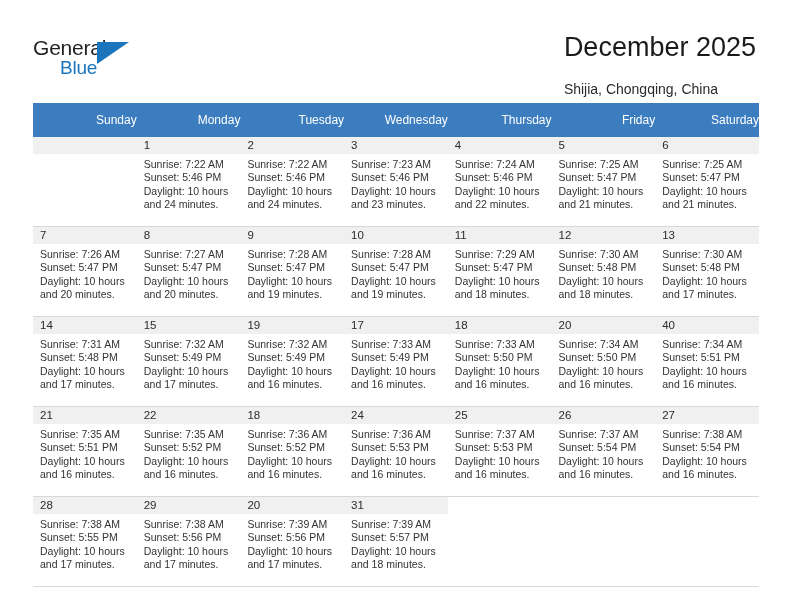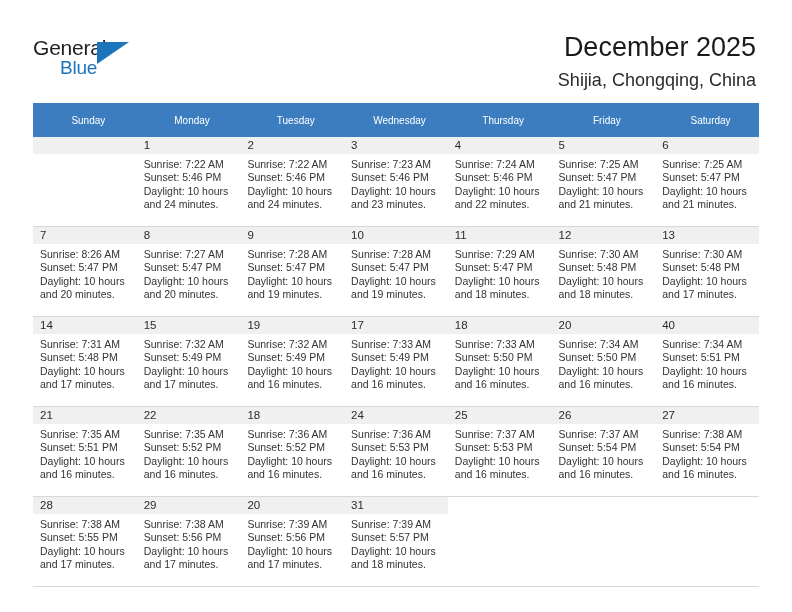--- a/index.html
+++ b/index.html
@@ -61,55 +61,54 @@
     width: 0;
     height: 0;
     border-left: 32px solid #1b75bc;
     border-bottom: 22px solid transparent;
   }
 
   .title-block {
     position: absolute;
     right: 36px;
     top: 30px;
-    text-align: right;
   }
   .cal-title {
     font-size: 27px;
     font-weight: normal;
     color: #1a1a1a;
     line-height: 34px;
     white-space: nowrap;
   }
   .cal-subtitle {
-    font-size: 18px;
+    font-size: 14px;
     color: #2b2b2b;
     line-height: 20px;
-    margin-top: 6px;
+    margin-top: 15px;
     white-space: nowrap;
   }
 
   
   .cal-wrap {
     position: absolute;
     left: 33px;
     top: 103px;
     width: 726px;
   }
   table.cal {
     border-collapse: collapse;
     table-layout: fixed;
     width: 726px;
   }
   table.cal th {
     background: #3b7dbf;
     color: #ffffff;
-    font-size: 10px;
+    font-size: 12px;
     font-weight: normal;
-    text-align: center;
+    text-align: right;
     padding: 5px 0 5px 7px;
     height: 34px;
     box-sizing: border-box;
     border: none;
   }
   table.cal td {
     width: 103.7px;
     height: 89px;
     vertical-align: top;
     padding: 0;
@@ -255,21 +254,21 @@
                   <div>and 21 minutes.</div>
                 </div>
               </div>
             </td>
           </tr>
           <tr class="week-row">
             <td>
               <div class="cell">
                 <div class="daynum-bar">7</div>
                 <div class="cell-info">
-                  <div>Sunrise: 8:26 AM</div>
+                  <div>Sunrise: 7:26 AM</div>
                   <div>Sunset: 5:47 PM</div>
                   <div>Daylight: 10 hours</div>
                   <div>and 20 minutes.</div>
                 </div>
               </div>
             </td>
             <td>
               <div class="cell">
                 <div class="daynum-bar">8</div>
                 <div class="cell-info">

